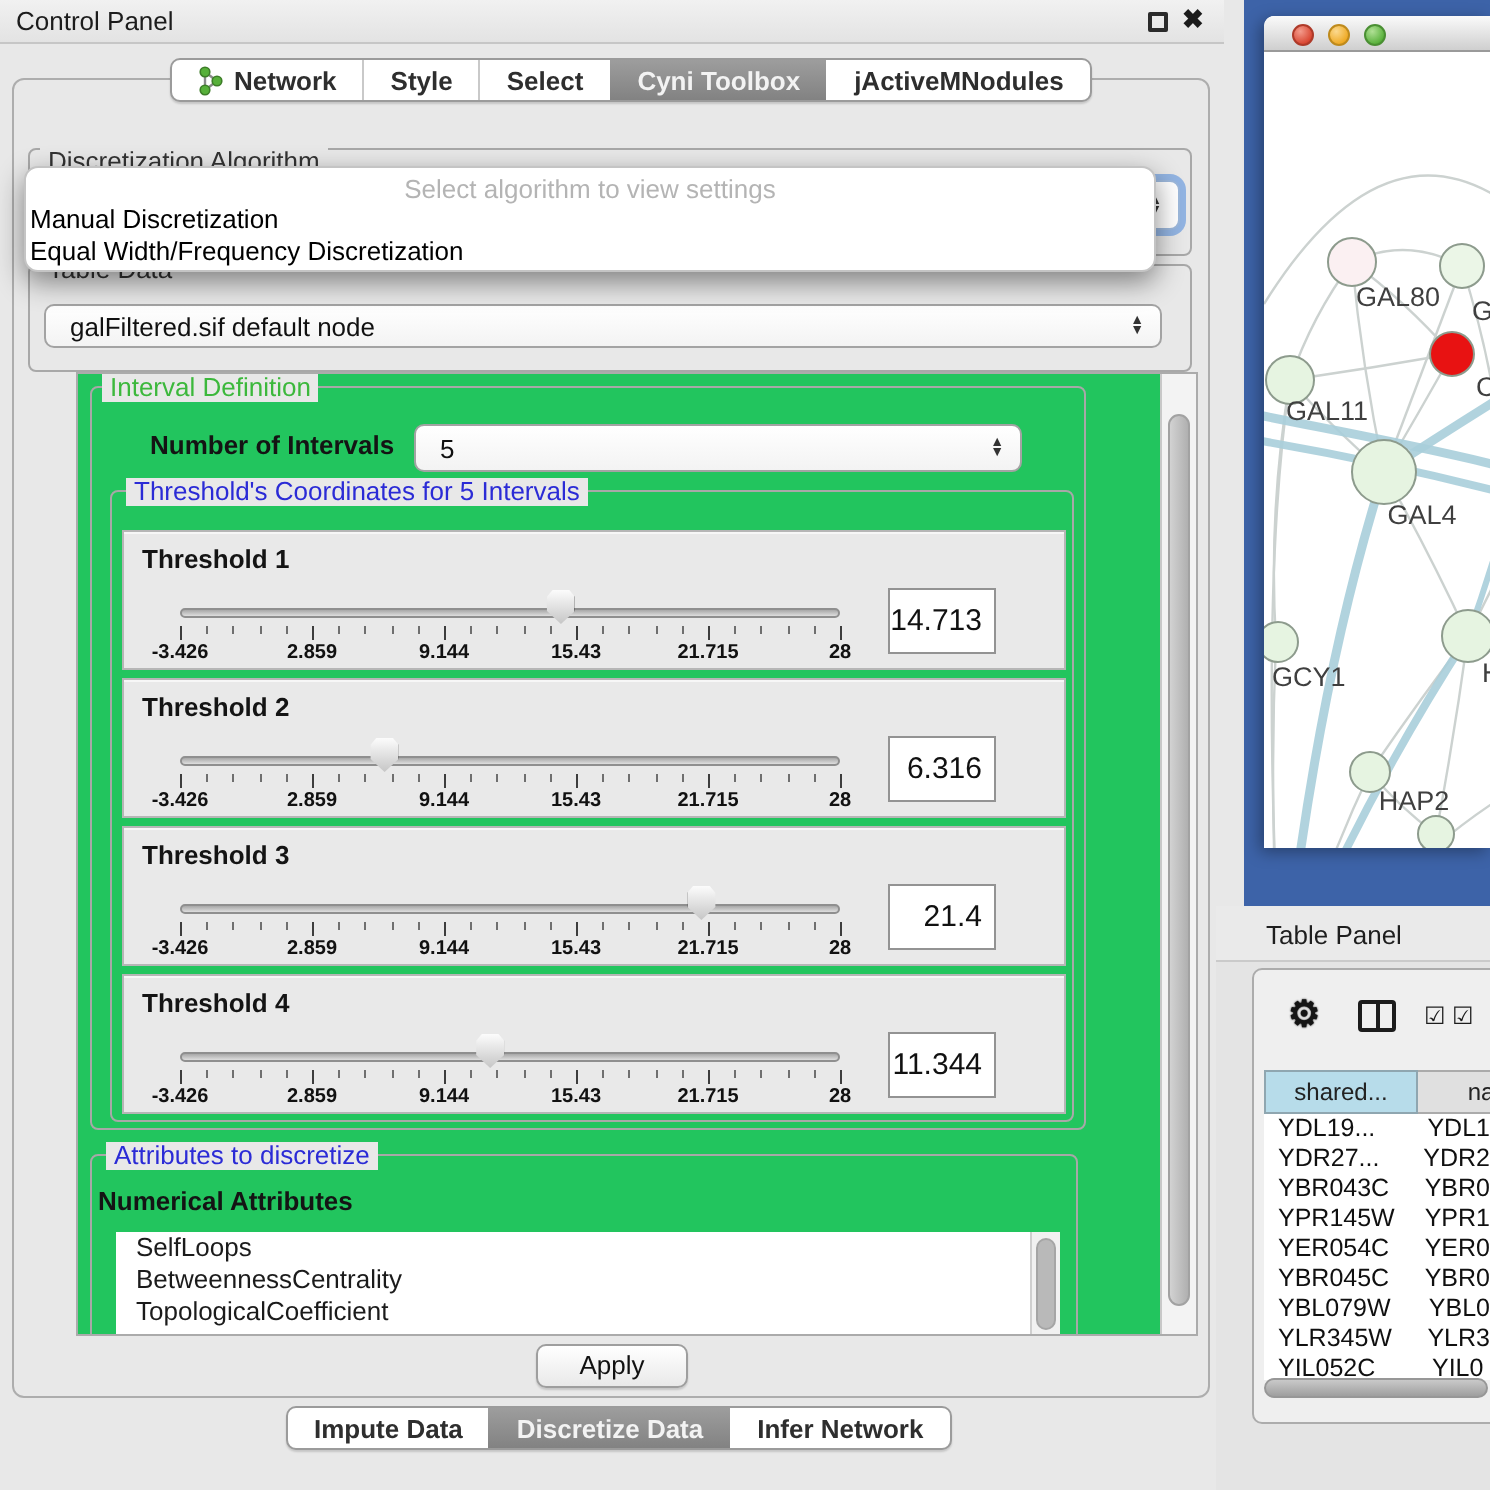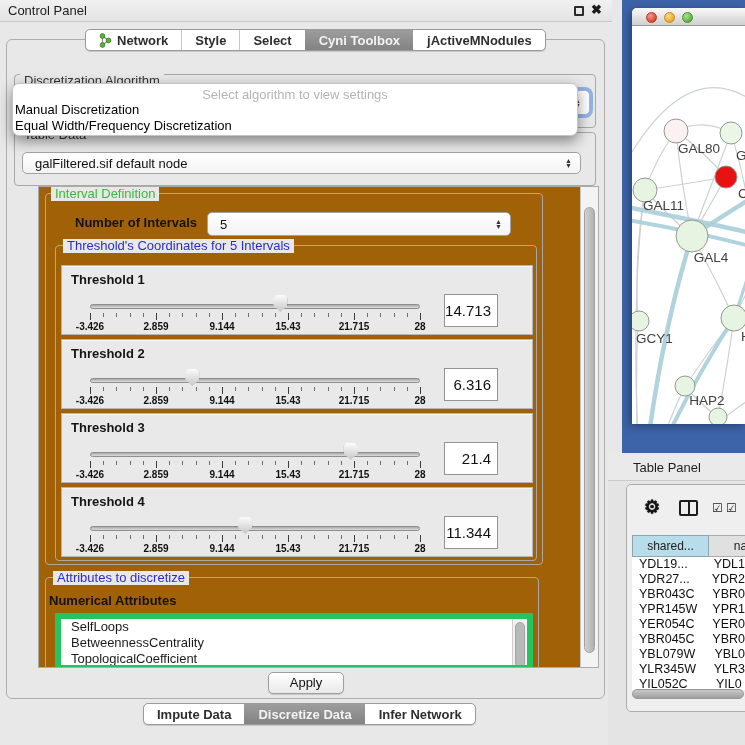--- a/index.html
+++ b/index.html
@@ -37,39 +37,39 @@
   
   .popup{left:12px;top:83px;width:566px;height:53px;background:#FFF;border:1px solid #C4C4C4;border-radius:7px;
          box-shadow:0 5px 14px rgba(0,0,0,.45);z-index:10;overflow:hidden}
   .popup .prompt{text-align:center;color:#B4B4B4;font-size:13px;padding-top:3px;height:18px}
   .popup .opt{font-size:13px;color:#000;height:16px;line-height:15px;padding-left:2px}
   .popup .opt.bold{font-weight:normal}
   .combo-fragment{left:556px;top:90px;width:34px;height:25px;background:#FFF;border:1px solid #9DB8DB;border-radius:5px;
                   box-shadow:0 0 0 3px rgba(100,152,222,.65);z-index:5;display:flex;align-items:center}
 
   
-  .viewport{left:38px;top:186px;width:561px;height:482px;border:1px solid #ABABAB;overflow:hidden;background:#a16207}
+  .viewport{left:38px;top:186px;width:561px;height:482px;border:1px solid #ABABAB;overflow:hidden;background:#22c55e}
   .vscroll{position:absolute;right:0;top:0;bottom:0;width:18px;background:#F3F3F3;border-left:1px solid #C8C8C8}
   .vthumb{position:absolute;left:3px;top:20px;width:11px;height:446px;border-radius:6px;background:linear-gradient(90deg,#D2D2D2,#B0B0B0);border:1px solid #A2A2A2}
 
   
   .thpanel{position:absolute;left:6px;width:472px;height:70px;background:#E9E9E9;border:1px solid #B6B6B6;box-shadow:inset 0 1px 0 #F7F7F7}
   .thlabel{position:absolute;left:9px;top:6px;font-size:13px;font-weight:bold;color:#141414}
   .sl-track{position:absolute;left:28px;top:38px;width:330px;height:5px;border:1px solid #8F8F8F;border-radius:3px;background:linear-gradient(#A8A8A8,#DEDEDE)}
   .tick{position:absolute;width:1px;top:47px}
   .tick.major{height:7px;background:#3d3d3d}
   .tick.minor{height:4px;background:#6f6f6f}
   .ticklab{position:absolute;top:55px;transform:translateX(-50%);font-size:10px;font-weight:bold;color:#111;white-space:nowrap}
   .thumb{position:absolute;top:29px;width:14px;height:17px;background:linear-gradient(#FCFCFC,#C6C6C6);
          clip-path:polygon(50% 100%,0 62%,0 20%,20% 0,80% 0,100% 20%,100% 62%);filter:drop-shadow(0 0 1px rgba(0,0,0,.6))}
   .valbox{position:absolute;left:382px;top:28px;width:54px;height:33px;background:#FFF;border:1px solid #939393;
           font-size:15px;color:#111;text-align:right;line-height:31px;padding-right:6px}
 
   
-  .listbox{background:#FFF;border:6px solid #22c55e;overflow:hidden}
+  .listbox{background:#FFF;border:3px solid #22c55e;overflow:hidden}
   .listitem{font-size:13px;color:#1b1b1b;height:16px;line-height:15px;padding-left:10px;white-space:nowrap}
   .list-scroll{position:absolute;right:0;top:0;bottom:0;width:15px;background:#F1F1F1;border-left:1px solid #CFCFCF}
   .list-thumb{position:absolute;left:2px;top:3px;width:10px;height:46px;border-radius:5px;background:#B9B9B9;border:1px solid #A5A5A5}
 
   .label-bold{font-size:13px;font-weight:bold;color:#141414}
 
   .applybtn{left:268px;top:672px;width:76px;height:22px;background:linear-gradient(#FFFFFF,#E9E9E9);border:1px solid #9E9E9E;
             border-radius:5px;font-size:13px;color:#111;text-align:center;line-height:20px;box-shadow:0 1px 1px rgba(0,0,0,.15)}
 
   

